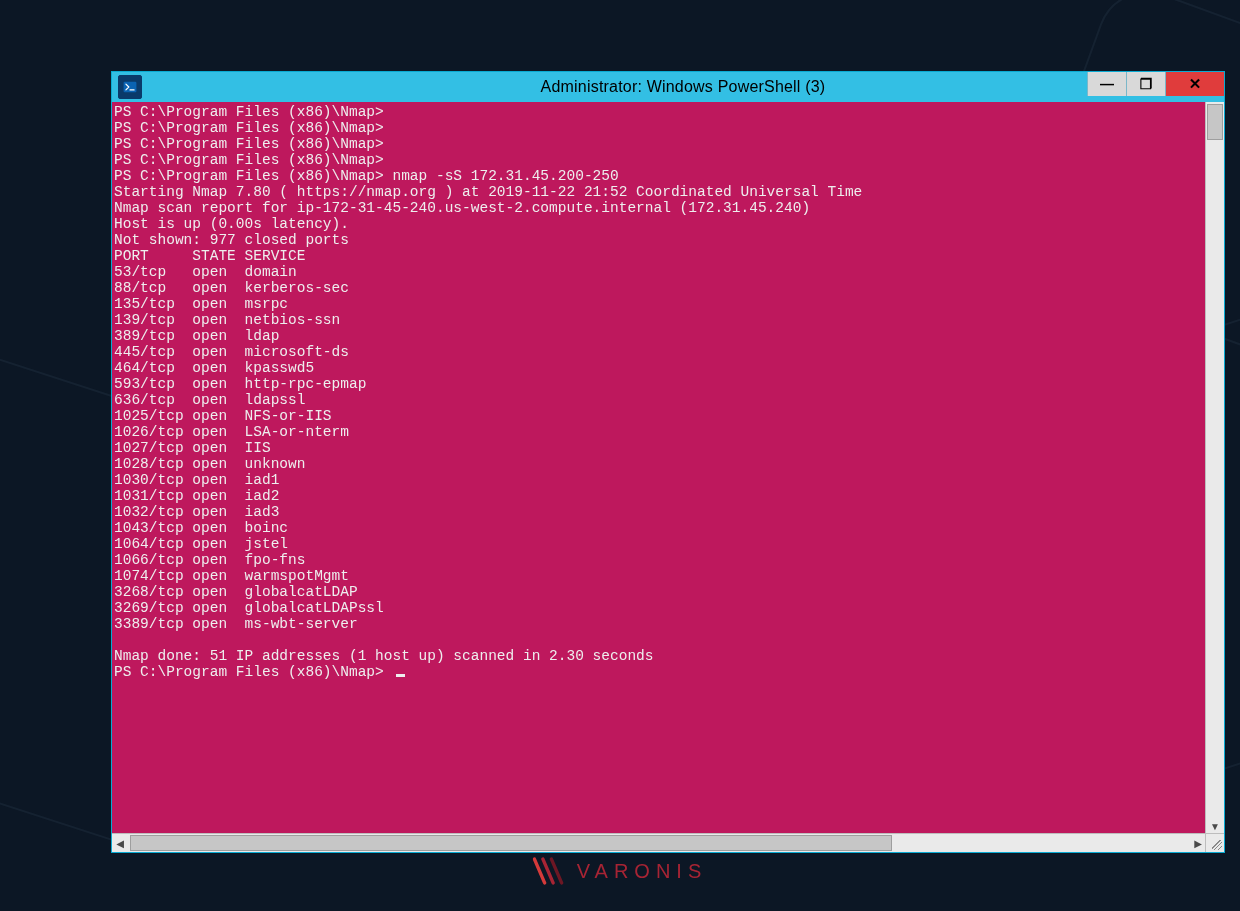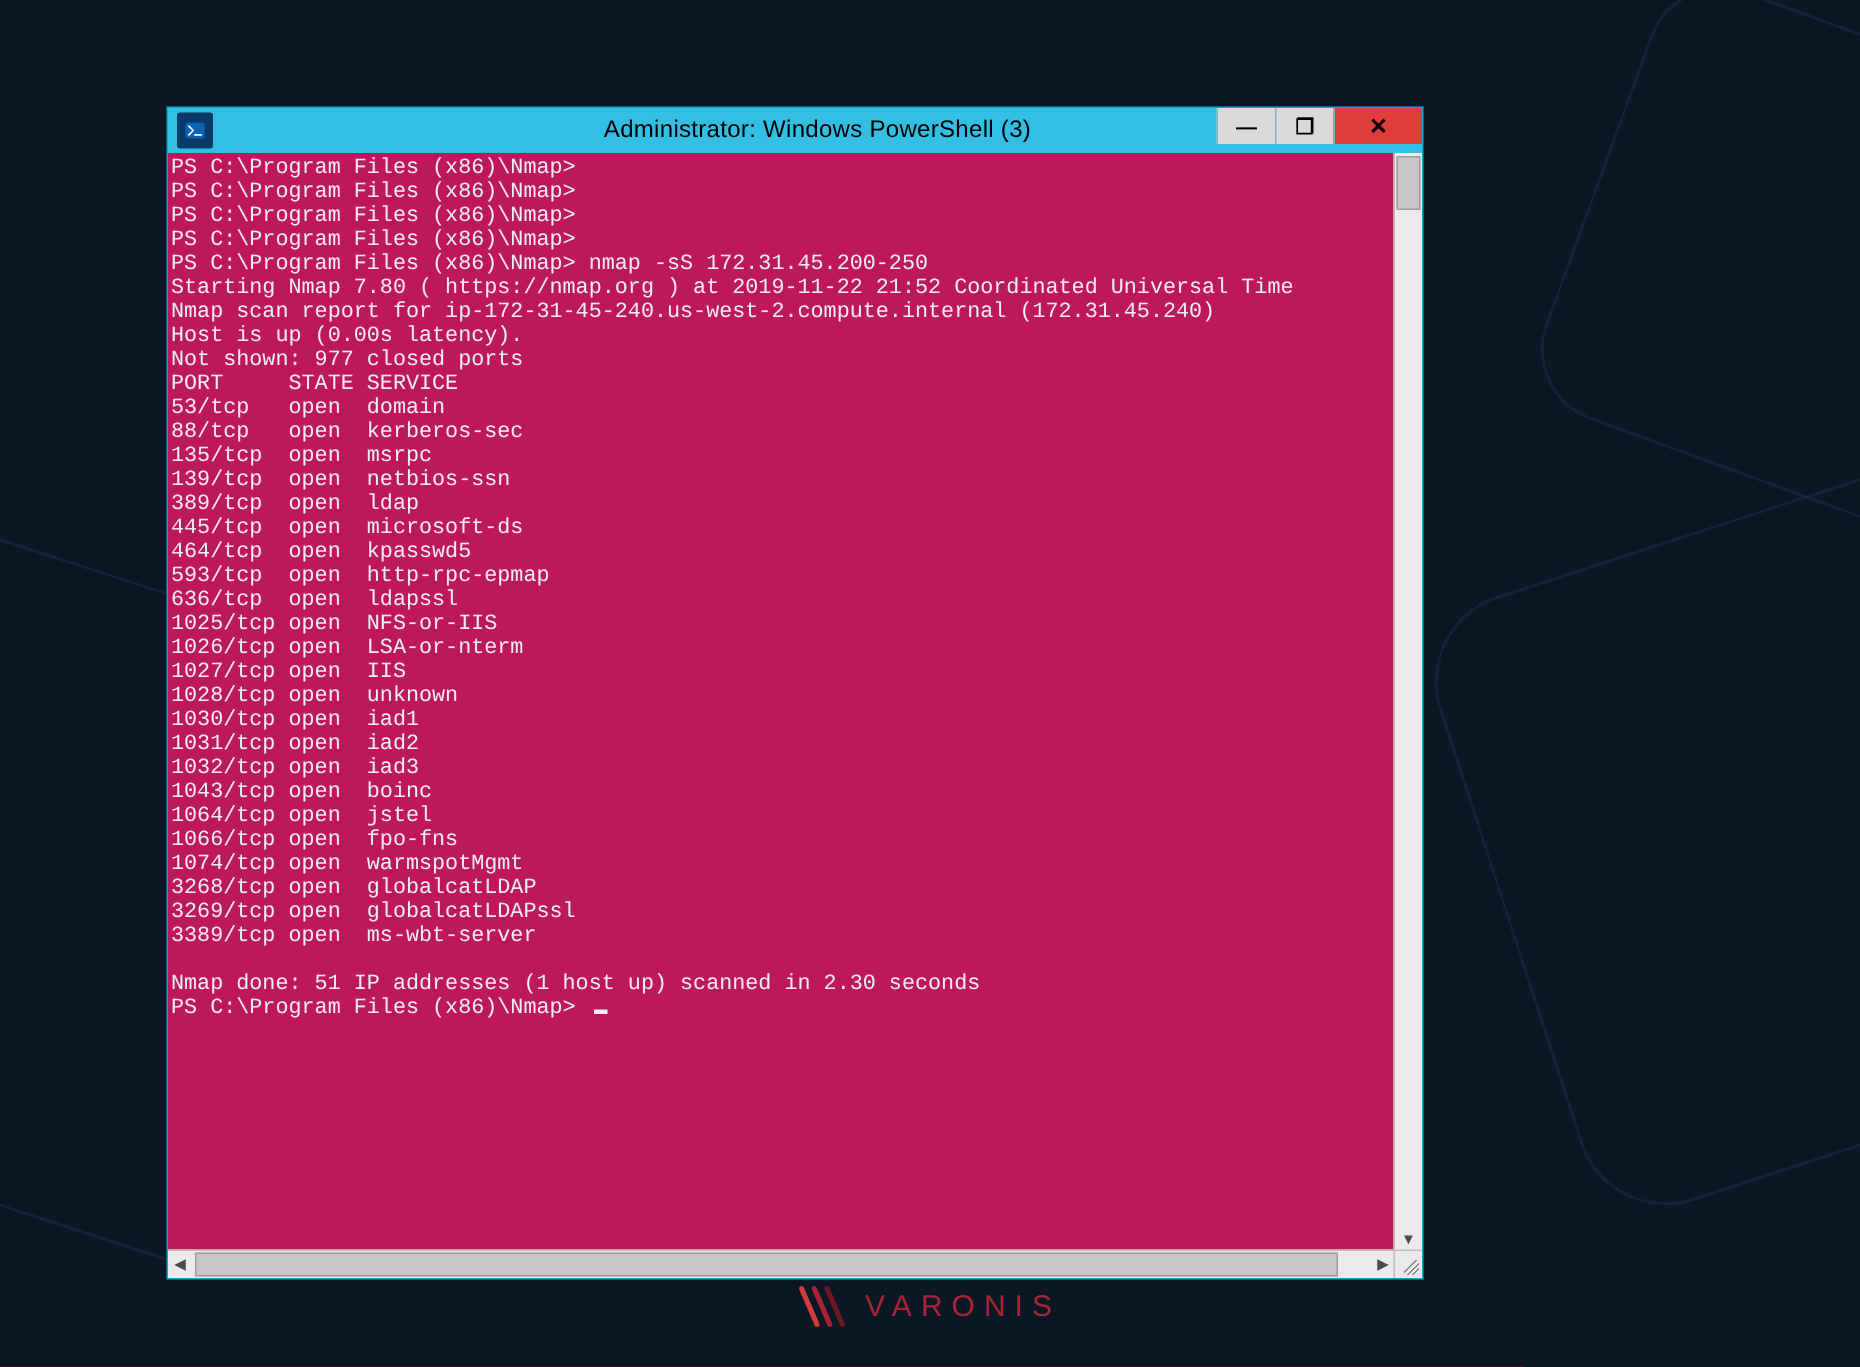--- a/index.html
+++ b/index.html
@@ -3,21 +3,21 @@
 <meta charset="utf-8">
 <style>
   html,body{margin:0;padding:0;width:1240px;height:911px;background:#0c1725;overflow:hidden;font-family:Arial,sans-serif;position:relative;}
   
   .bg-shape{position:absolute;border:2px solid #1e2c3d;opacity:.55;pointer-events:none}
   .bg1{width:420px;height:420px;left:-180px;top:380px;transform:rotate(18deg);border-radius:60px}
   .bg2{width:420px;height:420px;right:-180px;top:340px;transform:rotate(-18deg);border-radius:60px}
   .bg3{width:300px;height:300px;right:-120px;top:20px;transform:rotate(20deg);border-radius:50px}
 
   
-  .window{position:absolute;left:112px;top:72px;width:836px;height:780px;box-shadow:0 0 0 1px #0aaad2;background:#04204b;}
+  .window{position:absolute;left:112px;top:72px;width:1112px;height:780px;box-shadow:0 0 0 1px #0aaad2;background:#04204b;}
   .titlebar{height:30px;background:#33bfe4;display:flex;align-items:center;position:relative;}
   .app-icon{width:22px;height:22px;margin-left:6px;background:#0a3a6a;border:1px solid #0a3a6a;border-radius:2px;display:flex;align-items:center;justify-content:center}
   .app-icon svg{width:14px;height:14px}
   .title-text{flex:1;text-align:center;color:#000;font-size:16px;font-family:"Segoe UI",Arial,sans-serif;letter-spacing:.2px}
   .win-btns{position:absolute;right:0;top:0;height:24px;display:flex}
   .win-btn{width:38px;height:24px;display:flex;align-items:center;justify-content:center;font-family:Arial;font-size:14px;font-weight:700;color:#000;border-left:1px solid #7bb7c9}
   .win-btn.min{background:#d9d9d9}
   .win-btn.max{background:#d9d9d9}
   .win-btn.close{background:#e03c3c;width:58px}
   .win-btn.close span{font-size:15px;font-weight:700}

